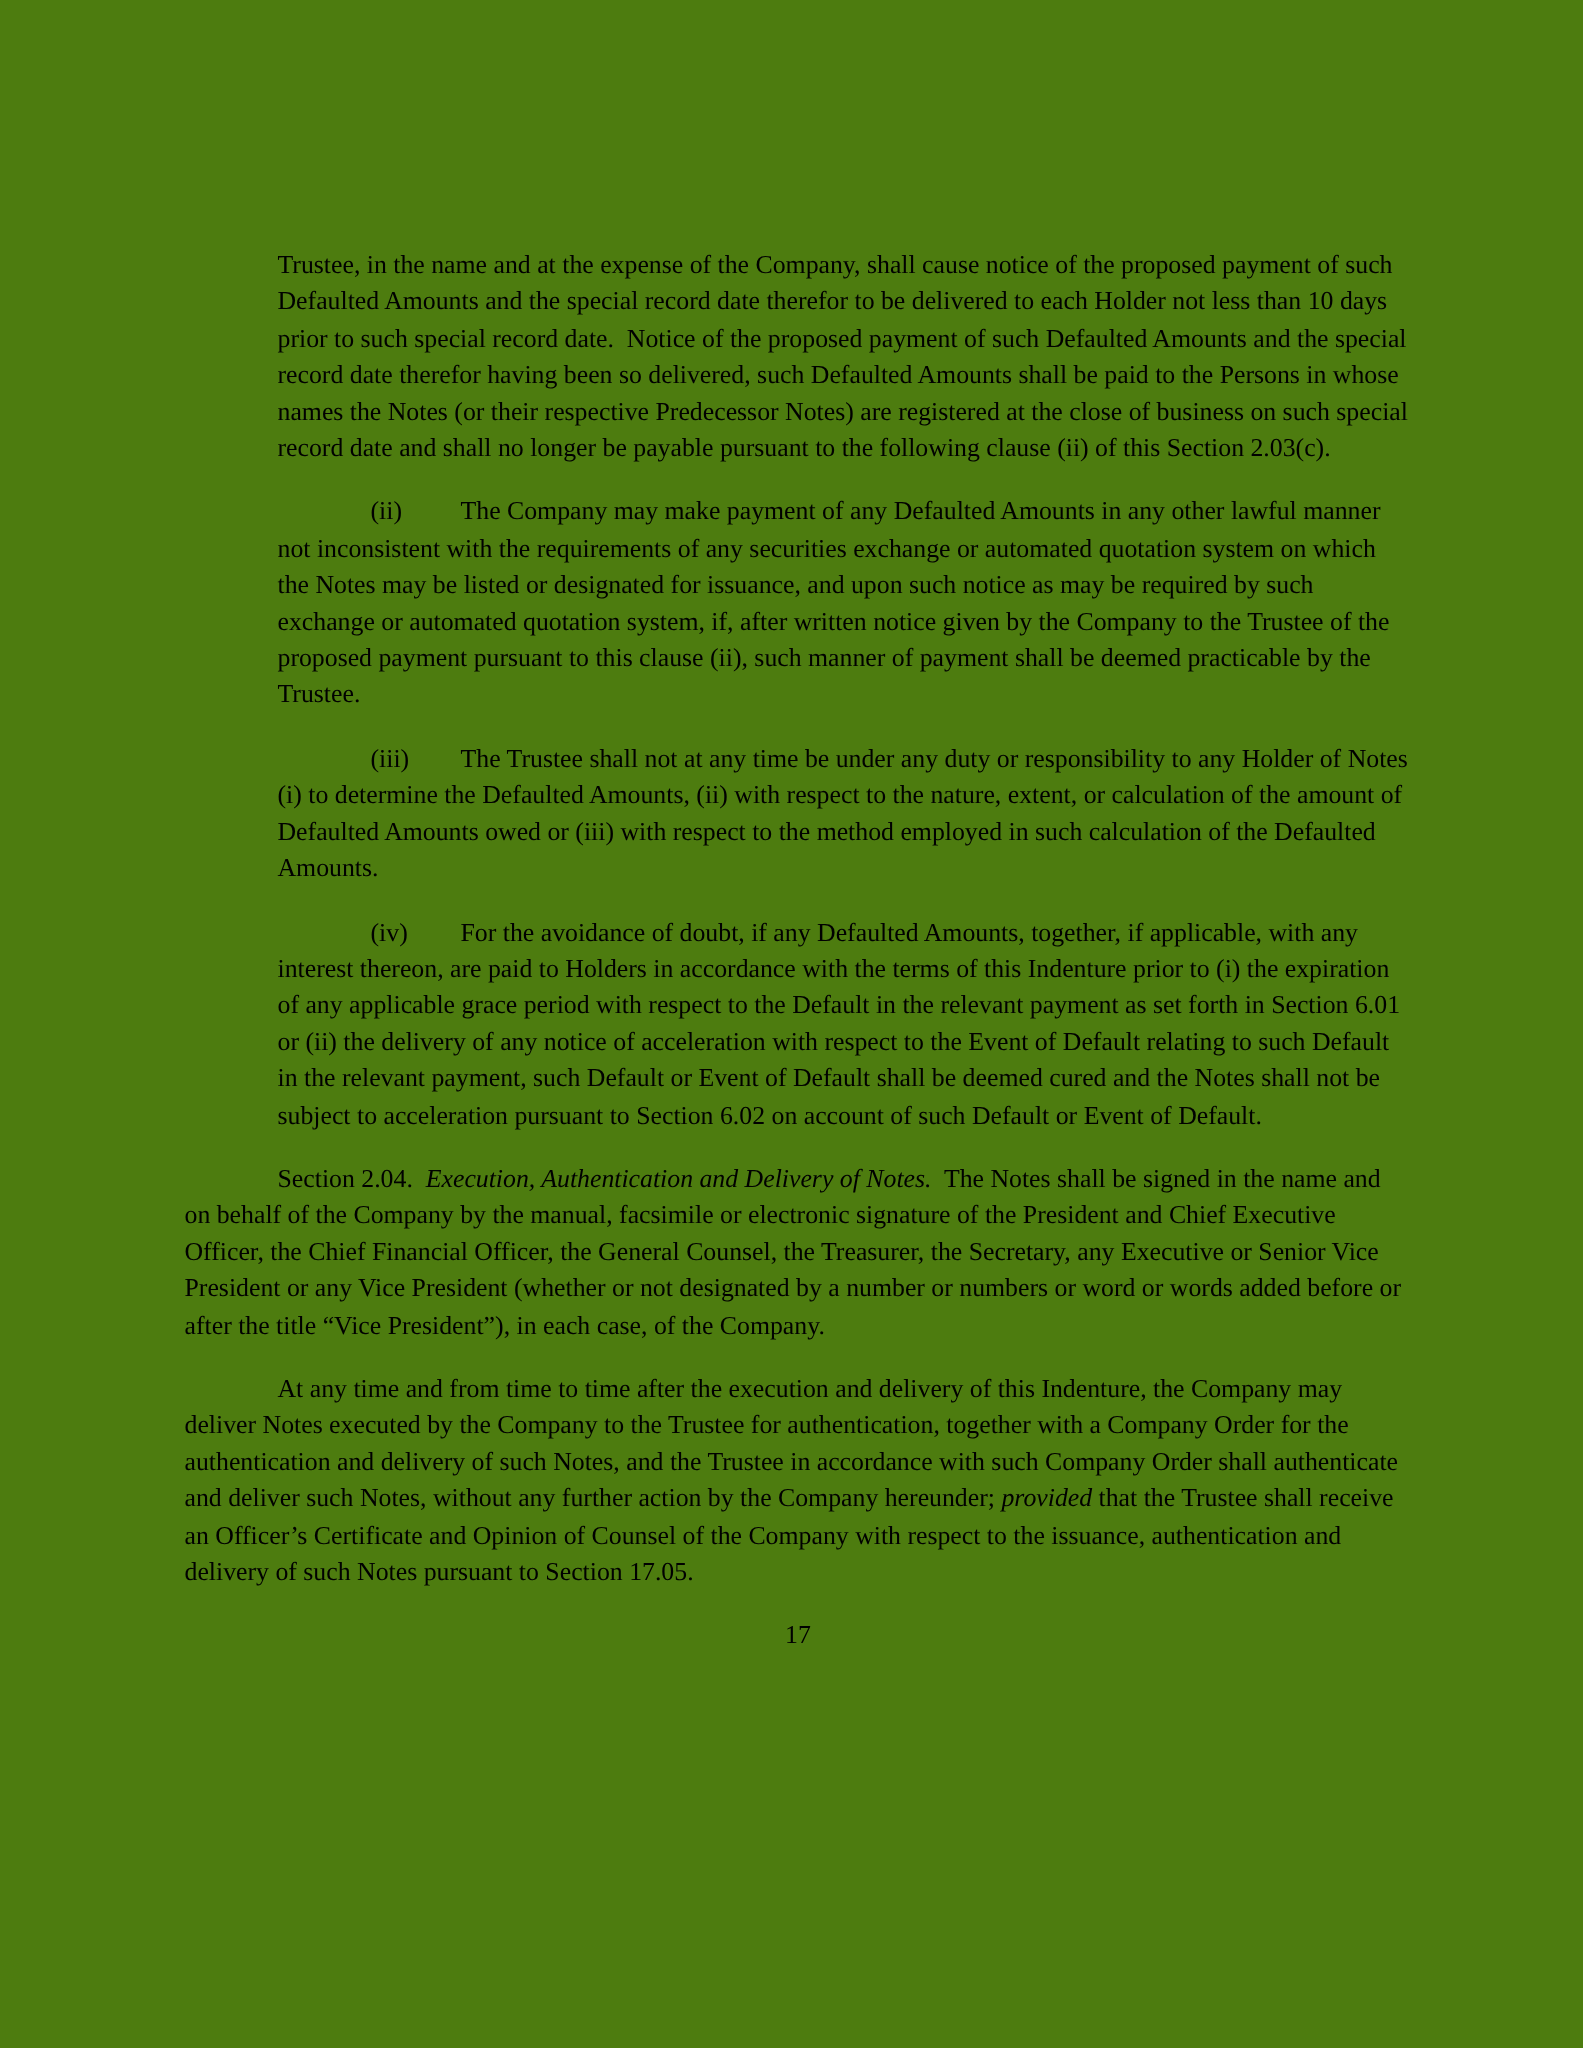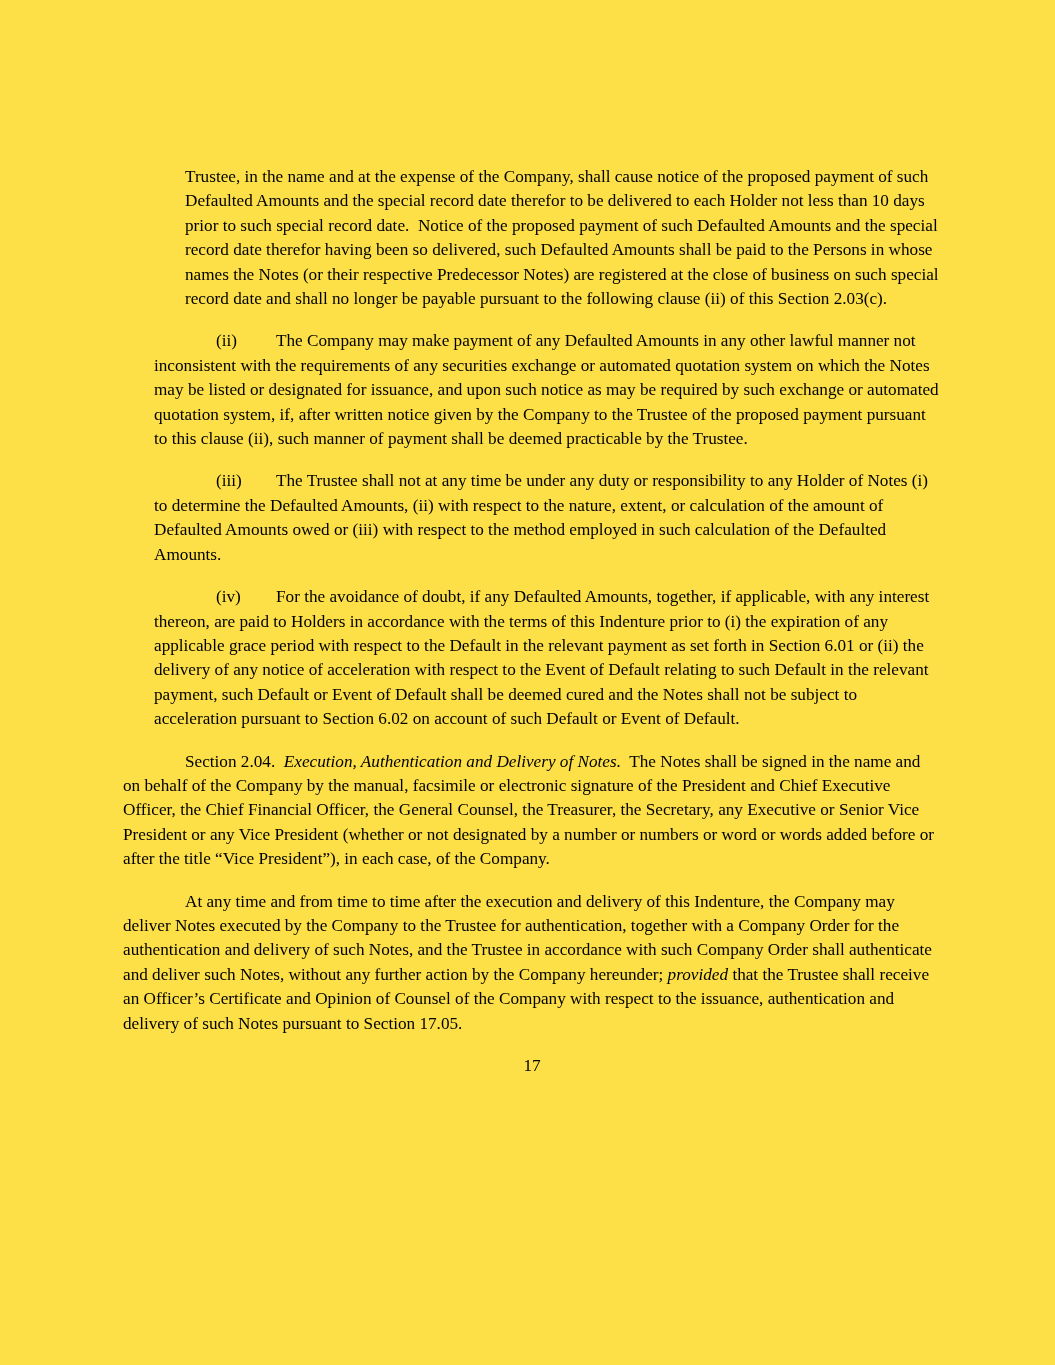--- a/index.html
+++ b/index.html
@@ -4,21 +4,21 @@
 <style>
   html, body {
     margin: 0;
     padding: 0;
     background: #ffffff;
   }
   .page {
     position: relative;
     width: 1055px;
     height: 1365px;
-    background: #fde047;
+    background: #4d7c0f;
     color: #000000;
     font-family: "Liberation Serif", "DejaVu Serif", serif;
     overflow: hidden;
   }
   .text-column {
     position: absolute;
     left: 123px;
     top: 165px;
     width: 818px;
   }
@@ -29,21 +29,20 @@
     white-space: pre-wrap;
     text-align: left;
   }
   
   .blk {
     margin-left: 62px;
   }
   
   .clause {
     text-indent: 62px;
-    margin-left: 31px;
   }
   .clause-marker {
     display: inline-block;
     width: 60px;
     text-indent: 0;
   }
   
   .sect {
     text-indent: 62px;
   }

